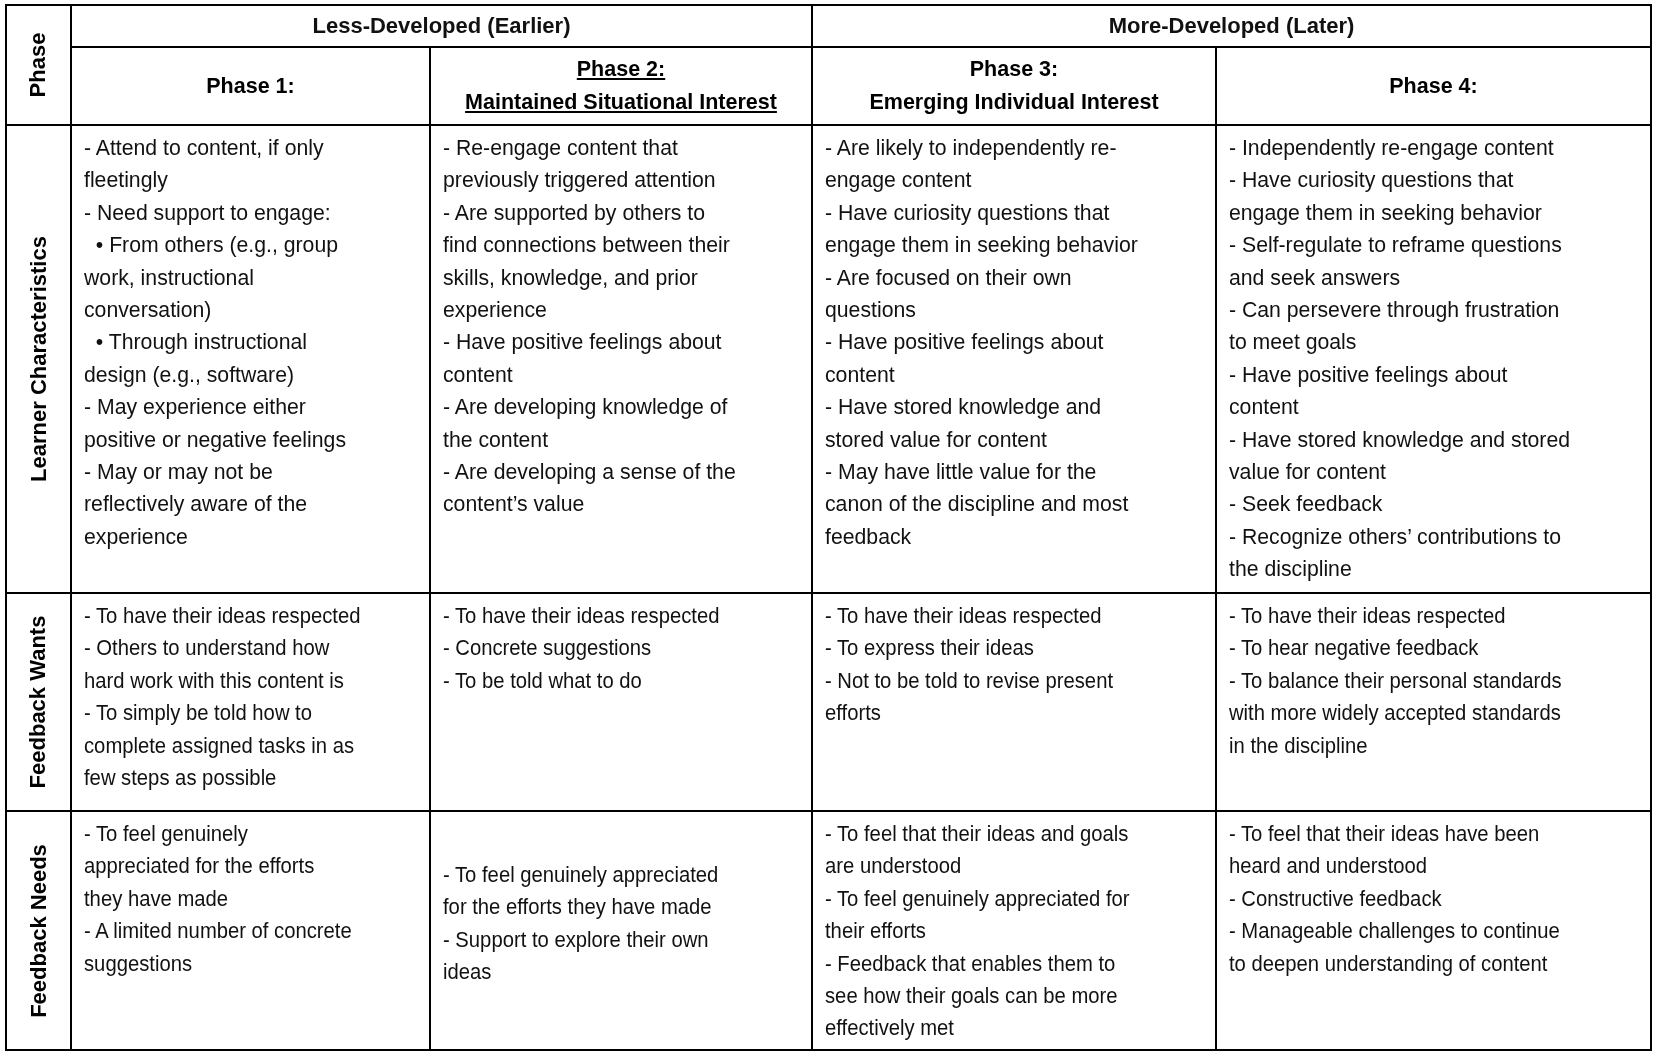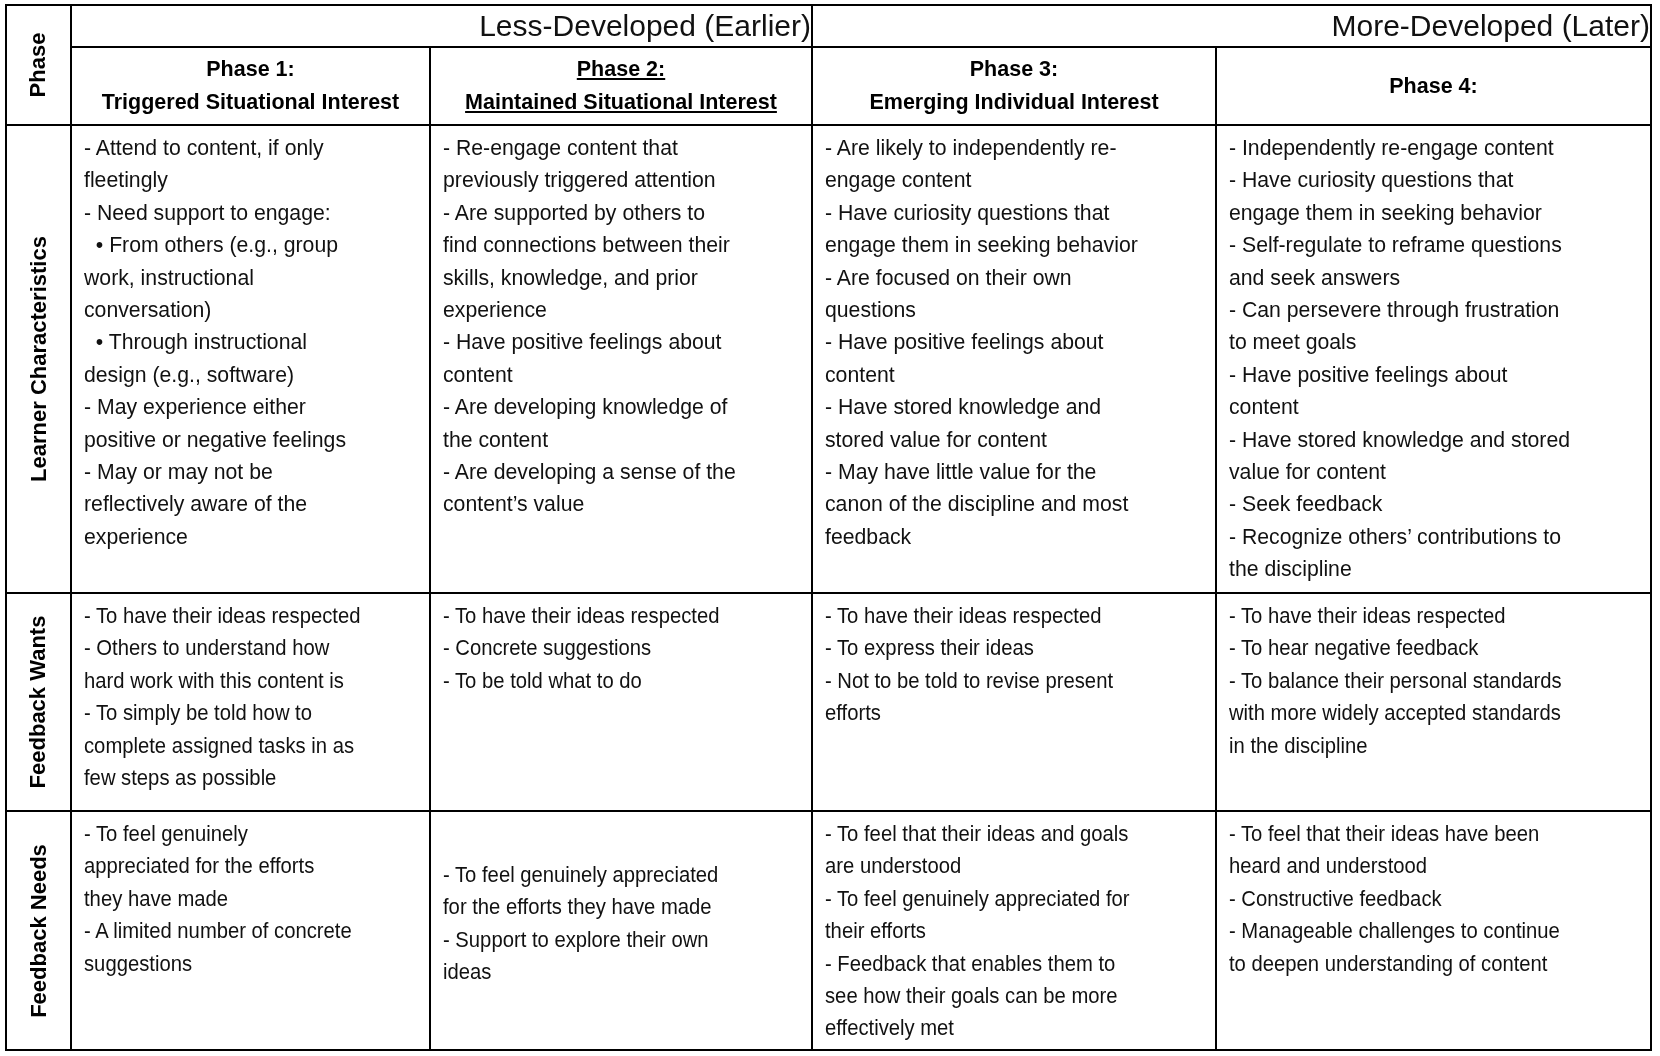--- a/index.html
+++ b/index.html
@@ -4,22 +4,22 @@
   <style>
     html, body { margin: 0; padding: 0; background: #ffffff; }
     body { width: 1660px; height: 1056px; position: relative; overflow: hidden;
            font-family: "Liberation Sans", sans-serif; color: #111111; }
     .grid { position: absolute; left: 5px; top: 4px; width: 1647px; height: 1047px;
             border: 2px solid #000; box-sizing: border-box; }
     .vline, .hline { position: absolute; background: #000; }
     .vline { width: 2px; }
     .hline { height: 2px; }
     .cell { position: absolute; box-sizing: border-box; overflow: hidden; }
-    .group-title { display: flex; align-items: center; justify-content: flex-end;
-                   font-size: 30px; color: #111; }
+    .group-title { display: flex; align-items: center; justify-content: center;
+                   font-size: 22px; color: #111; font-weight: bold; }
     .phase-head { display: flex; flex-direction: column; align-items: center; justify-content: center;
                   font-weight: bold; font-size: 21.5px; line-height: 33px; text-align: center; color: #000; }
     .rowlabel { display: flex; align-items: center; justify-content: center; }
     .rowlabel span { transform: rotate(-90deg); white-space: nowrap; font-weight: bold;
                      font-size: 22px; color: #000; }
     .content { padding: 6px 8px 0 12px; font-size: 22px; line-height: 32.4px; }
     .content .line { display: block; white-space: nowrap; }
     .content.narrow .line { transform: scaleX(0.92); transform-origin: left center; }
     .content.wide .line { transform: scaleX(0.965); transform-origin: left center; }
   </style>
@@ -44,21 +44,20 @@
 
 <div class="cell group-title" style="left:72px; top:6px; width:739px; height:40px;">
   <span>Less-Developed (Earlier)</span>
 </div>
 <div class="cell group-title" style="left:813px; top:6px; width:837px; height:40px;">
   <span>More-Developed (Later)</span>
 </div>
 
 <div class="cell phase-head" style="left:72px; top:48px; width:357px; height:76px;">
   <span>Phase 1:</span>
-  <span>Triggered Situational Interest</span>
 </div>
 <div class="cell phase-head" style="left:431px; top:48px; width:380px; height:76px;text-decoration:underline;">
   <span>Phase 2:</span>
   <span>Maintained Situational Interest</span>
 </div>
 <div class="cell phase-head" style="left:813px; top:48px; width:402px; height:76px;">
   <span>Phase 3:</span>
   <span>Emerging Individual Interest</span>
 </div>
 <div class="cell phase-head" style="left:1217px; top:48px; width:433px; height:76px;">

